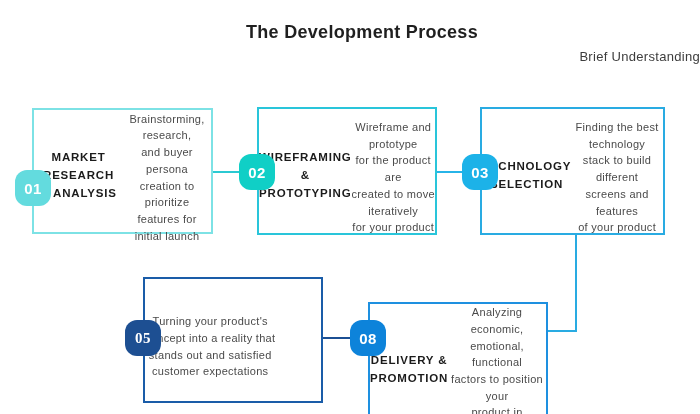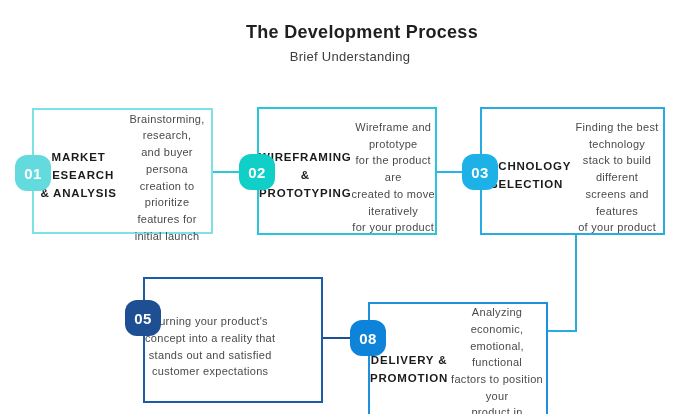--- a/index.html
+++ b/index.html
@@ -25,21 +25,21 @@
     font-weight: bold;
     color: #1f1f1f;
     letter-spacing: 0.3px;
     padding-left: 12px;
   }
   .page-subtitle {
     position: absolute;
     top: 49px;
     left: 0;
     width: 700px;
-    text-align: center;
+    text-align: right;
     font-size: 13px;
     color: #3d3d3d;
     letter-spacing: 0.3px;
   }
   .step-box {
     position: absolute;
     box-sizing: border-box;
     border: 2px solid #cccccc;
     background: #ffffff;
     display: flex;
@@ -80,25 +80,25 @@
     background: #888888;
     color: #ffffff;
     font-size: 15px;
     font-weight: bold;
     display: flex;
     align-items: center;
     justify-content: center;
     z-index: 3;
     letter-spacing: 0.5px;
   }
-  .badge1 { left: 15px;  top: 155px; justify-content: center; }
+  .badge1 { left: 15px;  top: 170px; justify-content: center; }
   .badge2 { left: 239px; top: 154px; }
   .badge3 { left: 462px; top: 154px; }
   .badge4 { left: 350px; top: 320px; }
-  .badge5 { left: 125px; top: 300px; }
+  .badge5 { left: 125px; top: 320px; font-family: Liberation Serif, serif; }
   .connector {
     position: absolute;
     background: #888888;
     z-index: 1;
   }
   .c12  { left: 211px; top: 171px; width: 30px; height: 2px; }
   .c23  { left: 436px; top: 171px; width: 28px; height: 2px; }
   .c34v { left: 575px; top: 234px; width: 2px;  height: 98px; }
   .c34h { left: 546px; top: 330px; width: 31px; height: 2px; }
   .c54  { left: 322px; top: 337px; width: 30px; height: 2px; }

